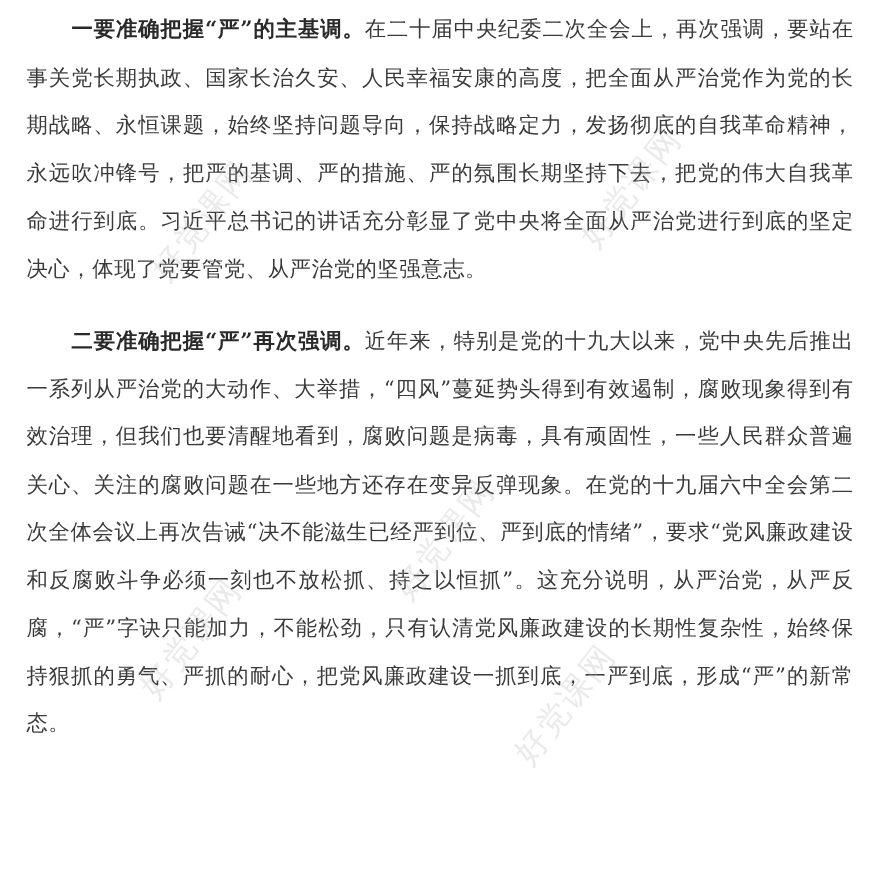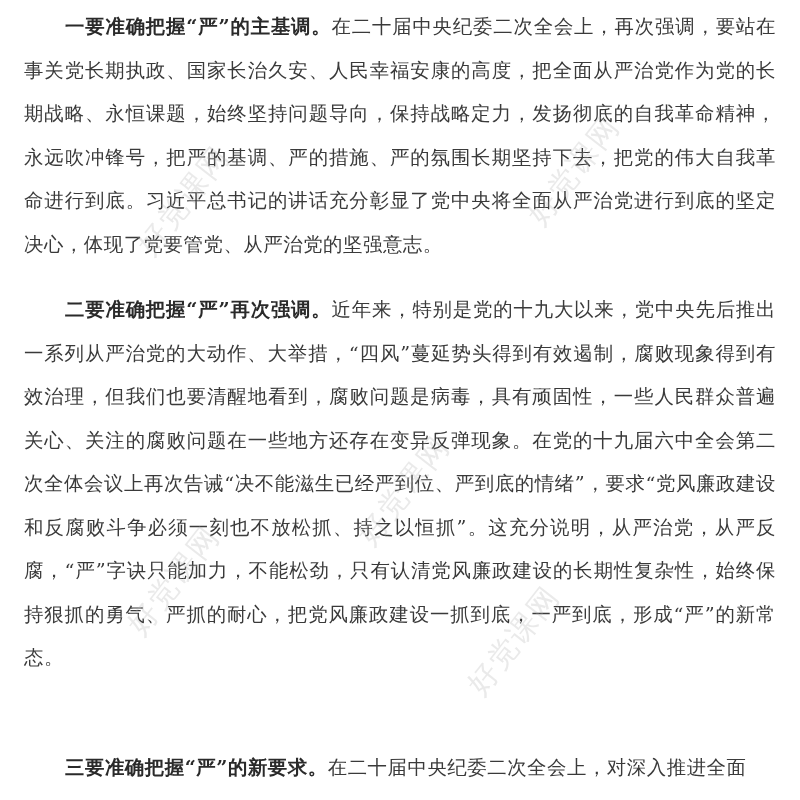--- a/index.html
+++ b/index.html
@@ -61,21 +61,20 @@
   </style>
 </head>
 <body>
 
 <div class="page">
 
   <p class="para" id="p1"><span class="lead">一要准确把握“严”的主基调。</span><span>在二十届中央纪委二次全会上，再次强调，要站在事关党长期执政、国家长治久安、人民幸福安康的高度，把全面从严治党作为党的长期战略、永恒课题，始终坚持问题导向，保持战略定力，发扬彻底的自我革命精神，永远吹冲锋号，把严的基调、严的措施、严的氛围长期坚持下去，把党的伟大自我革命进行到底。习近平总书记的讲话充分彰显了党中央将全面从严治党进行到底的坚定决心，体现了党要管党、从严治党的坚强意志。</span></p>
 
   <p class="para" id="p2"><span class="lead">二要准确把握“严”再次强调。</span><span>近年来，特别是党的十九大以来，党中央先后推出一系列从严治党的大动作、大举措，“四风”蔓延势头得到有效遏制，腐败现象得到有效治理，但我们也要清醒地看到，腐败问题是病毒，具有顽固性，一些人民群众普遍关心、关注的腐败问题在一些地方还存在变异反弹现象。在党的十九届六中全会第二次全体会议上再次告诫“决不能滋生已经严到位、严到底的情绪”，要求“党风廉政建设和反腐败斗争必须一刻也不放松抓、持之以恒抓”。这充分说明，从严治党，从严反腐，“严”字诀只能加力，不能松劲，只有认清党风廉政建设的长期性复杂性，始终保持狠抓的勇气、严抓的耐心，把党风廉政建设一抓到底，一严到底，形成“严”的新常态。</span></p>
 
-  <p class="para" id="p3"><span class="lead">三要准确把握“严”的新要求。</span><span>在二十届中央纪委二次全会上，对深入推进全面</span></p>
 
   <div class="watermark" id="wm1">好党课网</div>
   <div class="watermark" id="wm2">好党课网</div>
   <div class="watermark" id="wm3">好党课网</div>
   <div class="watermark" id="wm4">好党课网</div>
   <div class="watermark" id="wm5">好党课网</div>
 
 </div>
 
 </body></html>

